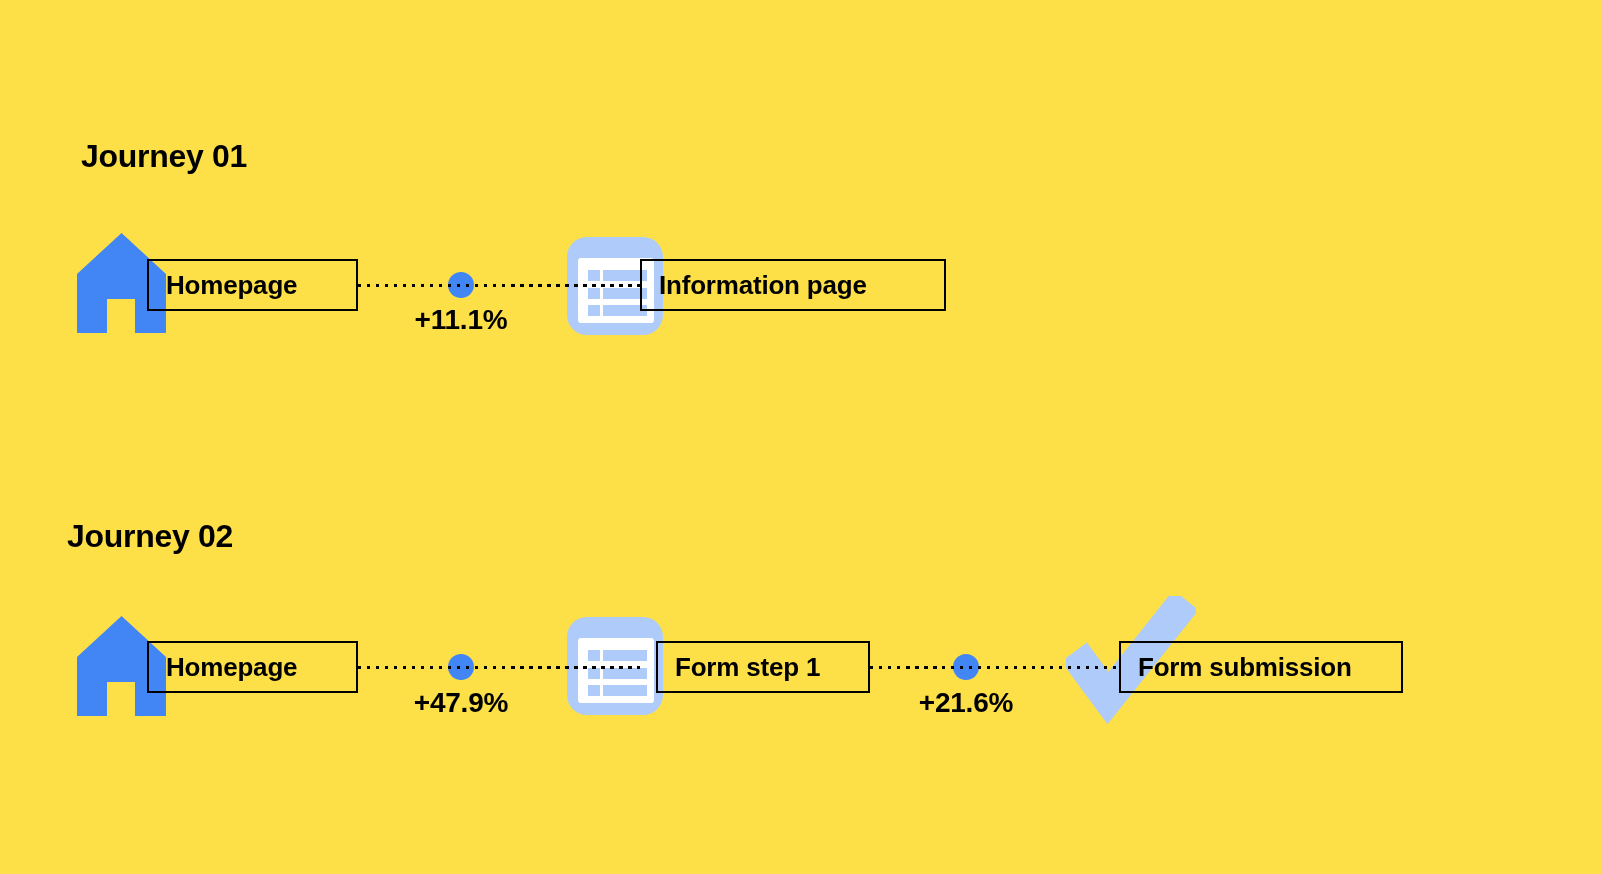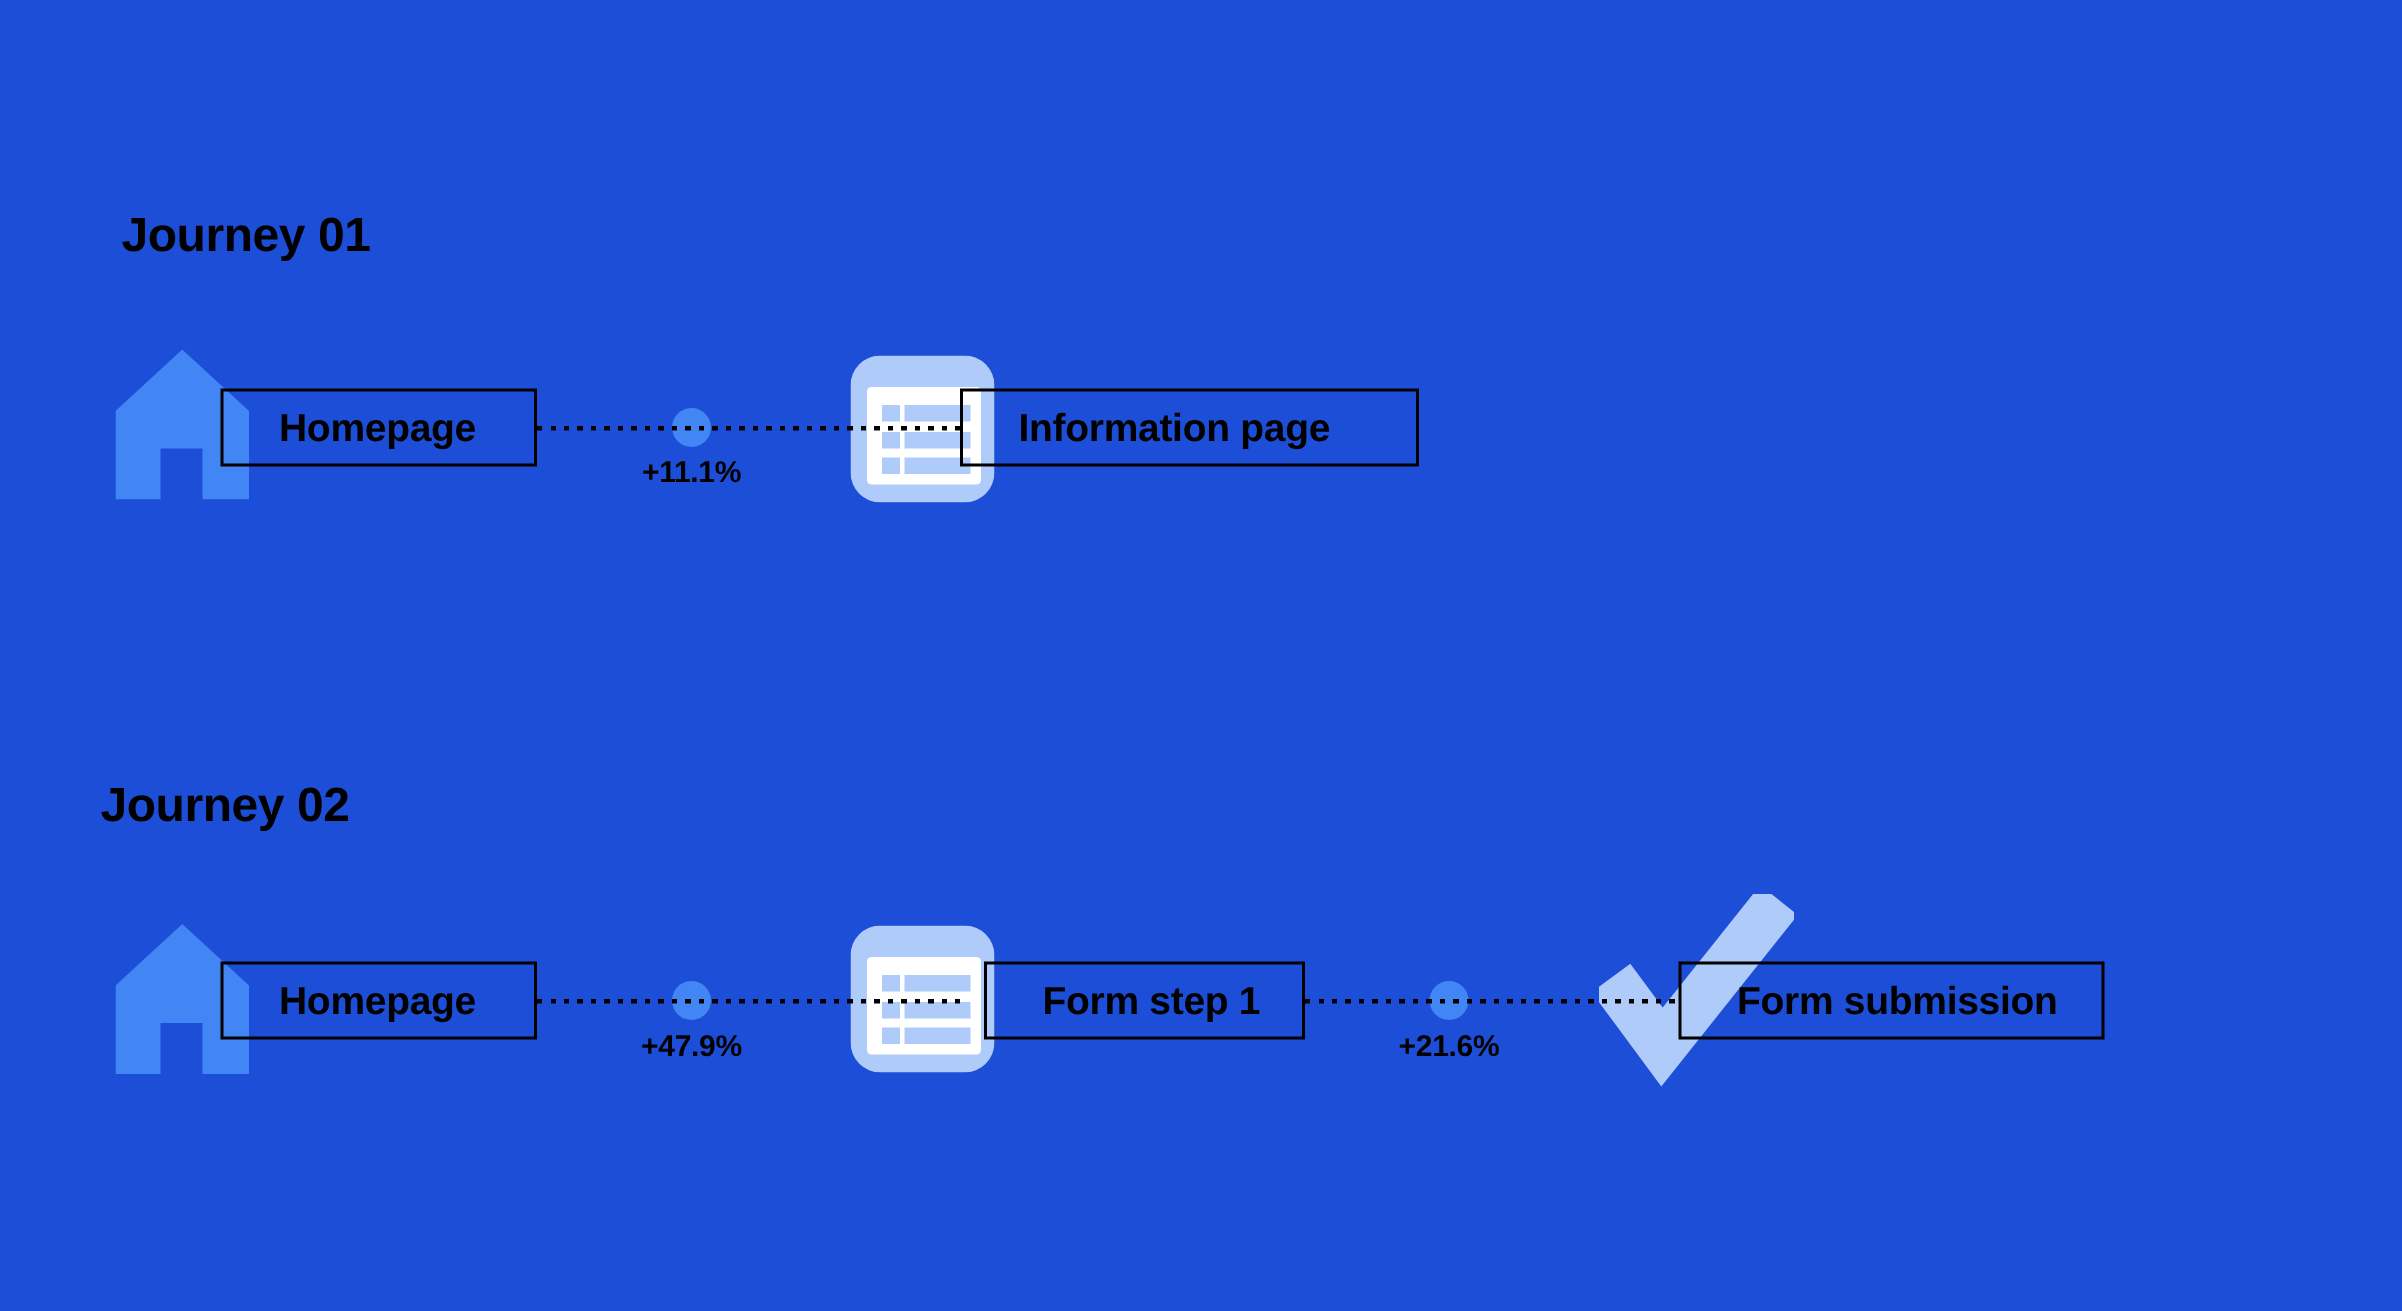--- a/index.html
+++ b/index.html
@@ -1,19 +1,19 @@
 <!DOCTYPE html>
 <html><head>
 <meta charset="utf-8">
 <style>
   html,body{margin:0;padding:0;background:#fff;}
   .canvas{
     position:relative;
     width:1601px;height:874px;
-    background:#1d4ed8;
+    background:#fde047;
     overflow:hidden;
     font-family:"Liberation Sans",sans-serif;
     color:#000;
   }
   .journey-title{
     position:absolute;
     margin:0;
     font-size:32px;
     font-weight:700;
     letter-spacing:-0.3px;
@@ -36,33 +36,33 @@
     z-index:2;
   }
   .label-box{
     position:absolute;
     height:52px;
     box-sizing:border-box;
     border:2px solid #000;
     background:transparent;
     display:flex;
     align-items:center;
-    padding-left:37px;
+    padding-left:17px;
     z-index:4;
   }
   .label-box span{
     font-size:26px;
     font-weight:700;
     letter-spacing:-0.2px;
     white-space:nowrap;
   }
   .pct-label{
     position:absolute;
     transform:translateX(-50%);
-    font-size:20px;
+    font-size:28px;
     font-weight:700;
     letter-spacing:-0.2px;
     z-index:5;
     white-space:nowrap;
     text-align:right;
   }
 </style>
 </head>
 <body>
 

